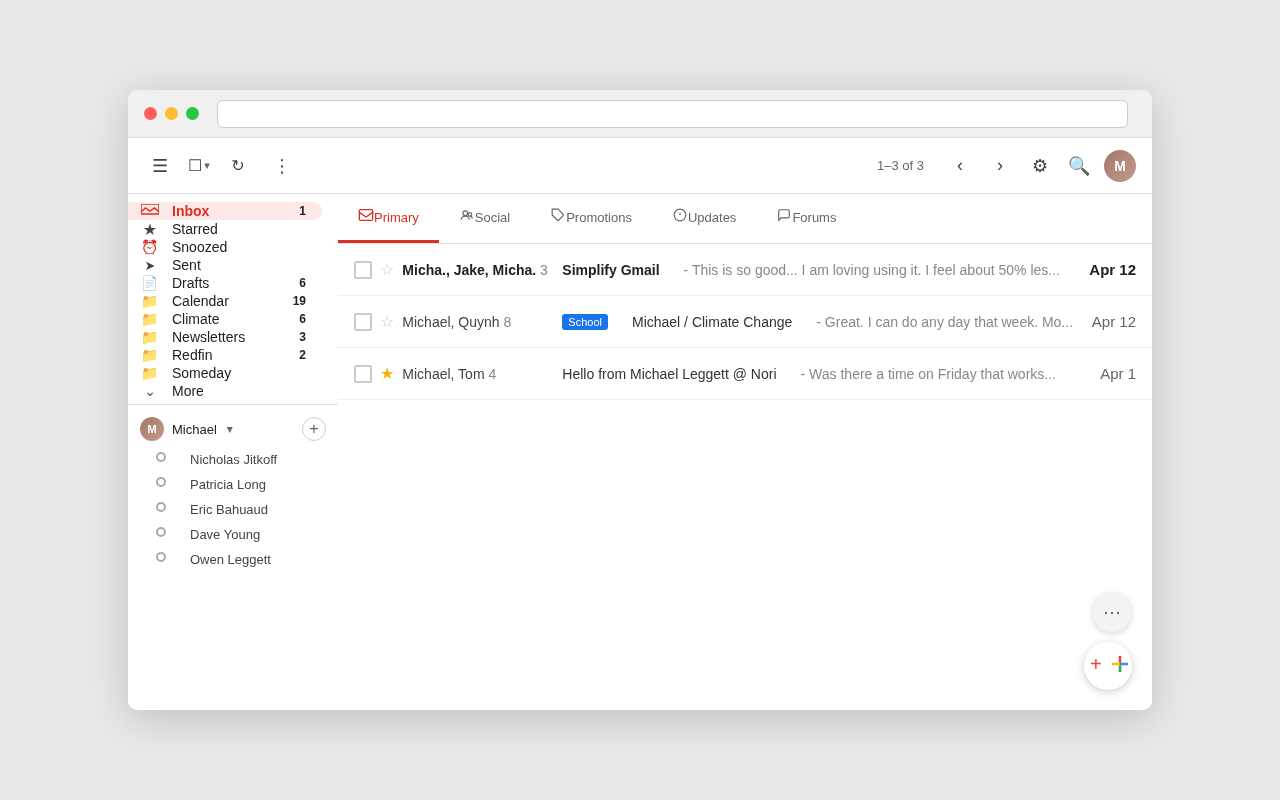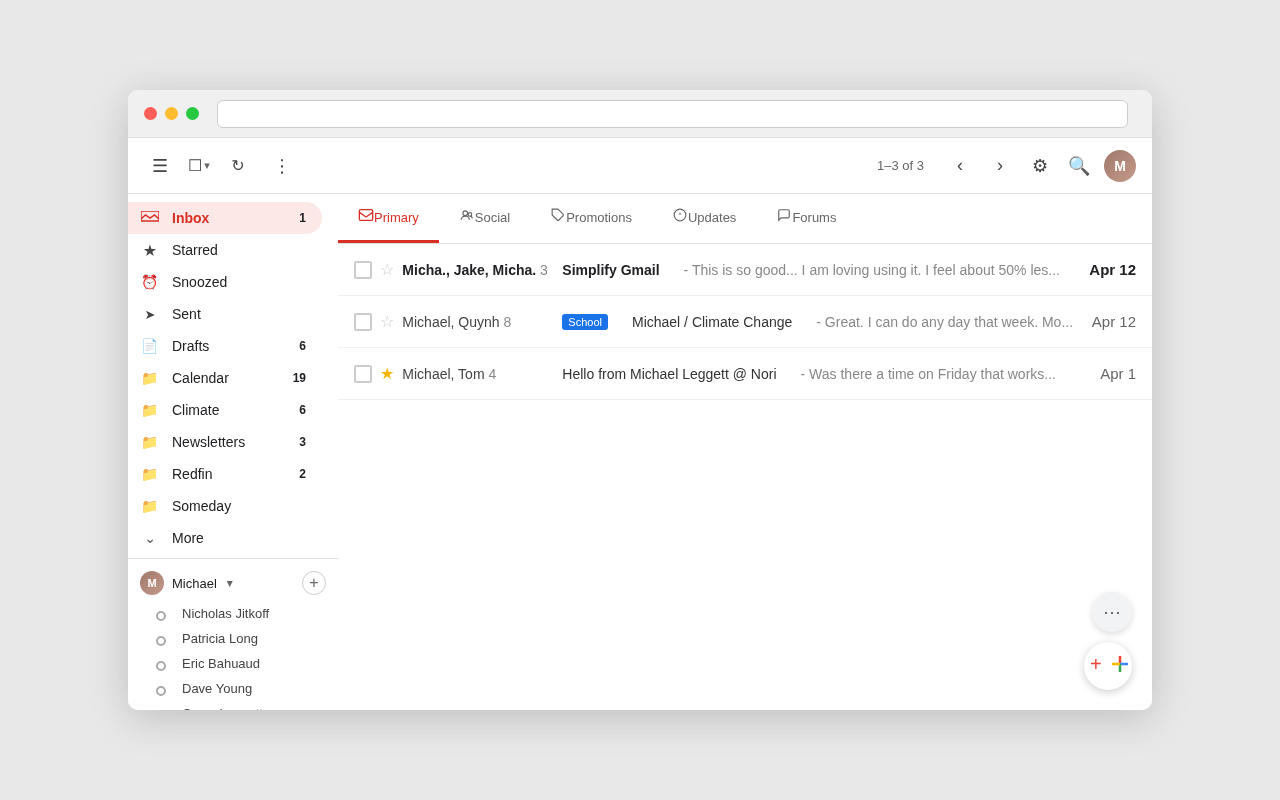--- a/index.html
+++ b/index.html
@@ -128,21 +128,21 @@
       padding: 8px 0;
       border-right: none;
     }
     .sidebar-item {
       display: flex;
       align-items: center;
       padding: 4px 16px 4px 12px;
       cursor: pointer;
       border-radius: 0 20px 20px 0;
       margin-right: 16px;
-      height: 32px;
+      height: 18px;
       position: relative;
     }
     .sidebar-item.active { background: #fce8e6; }
     .sidebar-item.active .sidebar-label { color: #d93025; font-weight: 700; }
     .sidebar-icon {
       width: 20px;
       height: 20px;
       margin-right: 12px;
       display: flex;
       align-items: center;
@@ -207,22 +207,22 @@
       cursor: pointer;
       margin-left: auto;
       font-size: 16px;
       color: #666;
     }
     .contact-list {
       padding: 2px 0 0 0;
     }
     .contact-item {
       display: flex;
-      align-items: flex-end;
-      gap: 16px;
+      align-items: flex-start;
+      gap: 24px;
       padding: 5px 12px 5px 16px;
       cursor: pointer;
       font-size: 13px;
       color: #444;
     }
     .contact-dot {
       width: 10px;
       height: 10px;
       border-radius: 50%;
       border: 2px solid #aaa;

